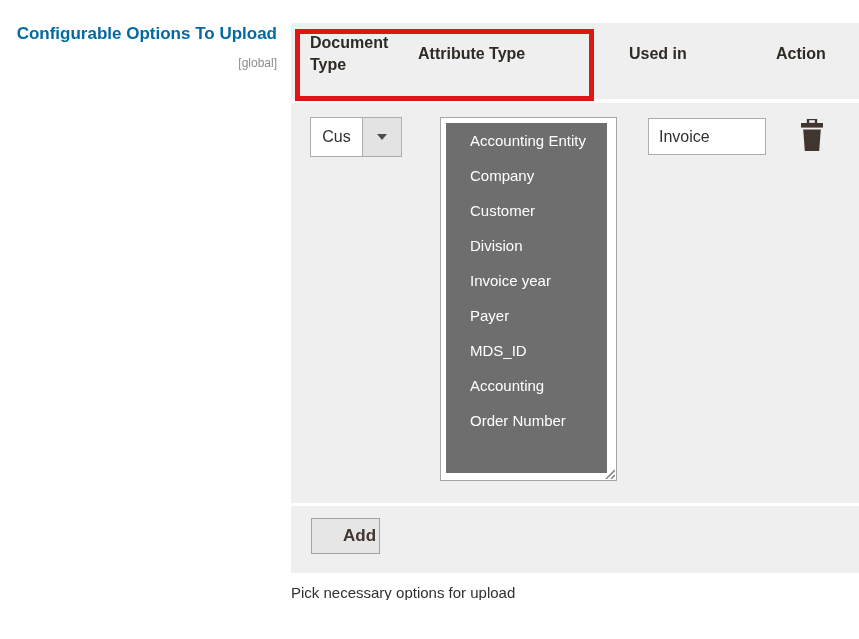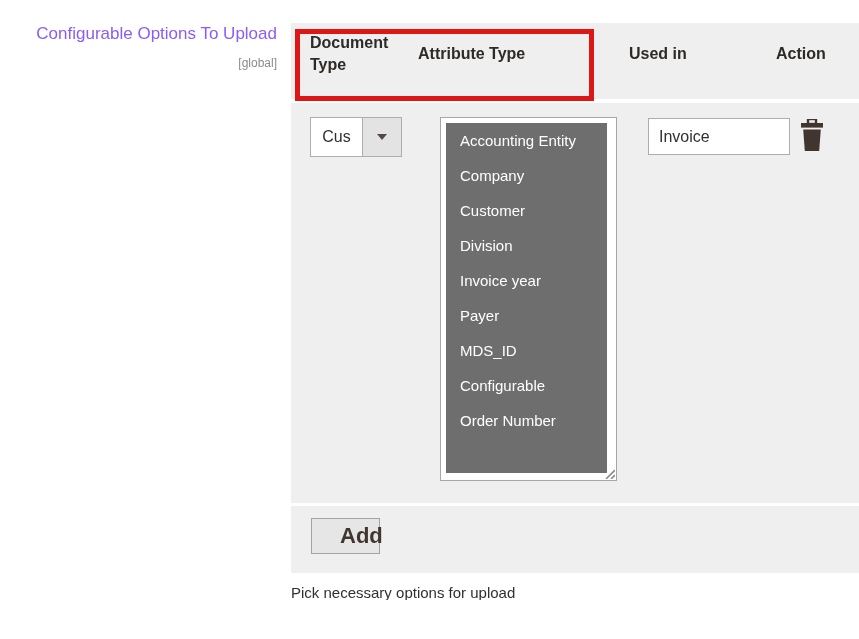--- a/index.html
+++ b/index.html
@@ -18,22 +18,23 @@
 
   
   .field-label-block {
     position: absolute;
     left: 0; top: 24px;
     width: 277px;
     text-align: right;
   }
   .field-label {
     font-size: 17px;
-    color: #8b5cf6;
+    color: #0369a1;
     line-height: 1.2;
+    font-weight: bold;
   }
   .field-scope {
     font-size: 12px;
     color: #8c8c8c;
     margin-top: 12px;
   }
 
   
   .panel {
     position: absolute;
@@ -117,36 +118,36 @@
   }
   .attr-options {
     width: 100%; height: 100%;
     background: #6e6e6e;
     list-style: none;
     overflow: hidden;
   }
   .attr-option {
     height: 35px;
     line-height: 35px;
-    padding-left: 14px;
+    padding-left: 24px;
     font-size: 15px;
     color: #fff;
     white-space: nowrap;
     cursor: pointer;
   }
   .resize-grip {
     position: absolute;
     right: 1px; bottom: 1px;
     width: 12px; height: 12px;
   }
 
   .used-in-input {
     position: absolute;
     left: 357px; top: 95px;
-    width: 142px; height: 37px;
+    width: 118px; height: 37px;
     border: 1px solid #adadad;
     background: #fff;
     font-family: "Liberation Sans", "DejaVu Sans", sans-serif;
     font-size: 16px;
     color: #303030;
     padding: 0 10px;
     outline: none;
   }
 
   .delete-button {
@@ -168,21 +169,21 @@
     background: #fff;
   }
   .add-button {
     position: absolute;
     left: 20px; top: 495px;
     width: 69px; height: 36px;
     background: #e6e6e6;
     border: 1px solid #a8a29c;
     font-family: "Liberation Sans", "DejaVu Sans", sans-serif;
     font-weight: bold;
-    font-size: 22px;
+    font-size: 17px;
     color: #41362f;
     cursor: pointer;
     padding-left: 28px;
   }
 
   
   .note {
     position: absolute;
     left: 291px; top: 584px;
     height: 16px;
@@ -223,21 +224,21 @@
 
     <div class="attr-multiselect">
       <ul class="attr-options">
           <li class="attr-option">Accounting Entity</li>
           <li class="attr-option">Company</li>
           <li class="attr-option">Customer</li>
           <li class="attr-option">Division</li>
           <li class="attr-option">Invoice year</li>
           <li class="attr-option">Payer</li>
           <li class="attr-option">MDS_ID</li>
-          <li class="attr-option">Configurable</li>
+          <li class="attr-option">Accounting</li>
           <li class="attr-option">Order Number</li>
         </ul>
       <svg class="resize-grip" viewBox="0 0 12 12">
         <line x1="3" y1="12" x2="12" y2="3" stroke="#8a8a8a" stroke-width="1.6"></line>
         <line x1="8" y1="12" x2="12" y2="8" stroke="#8a8a8a" stroke-width="1.6"></line>
       </svg>
     </div>
 
     <input class="used-in-input" type="text" value="Invoice" style="">
 

